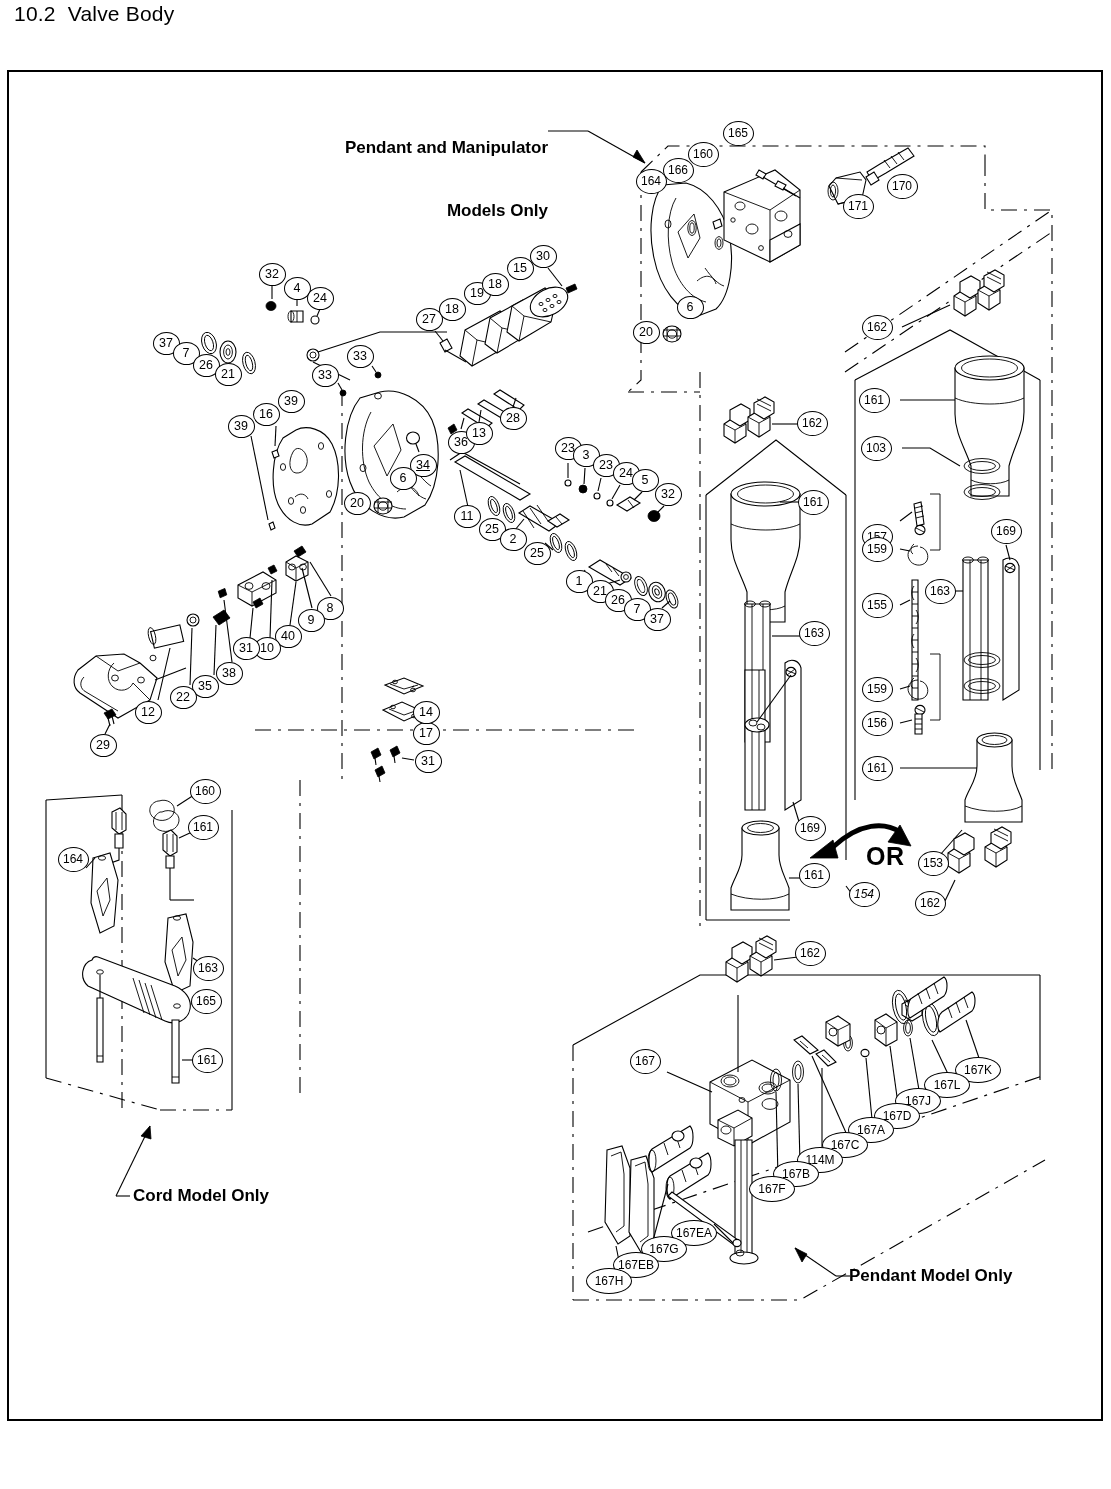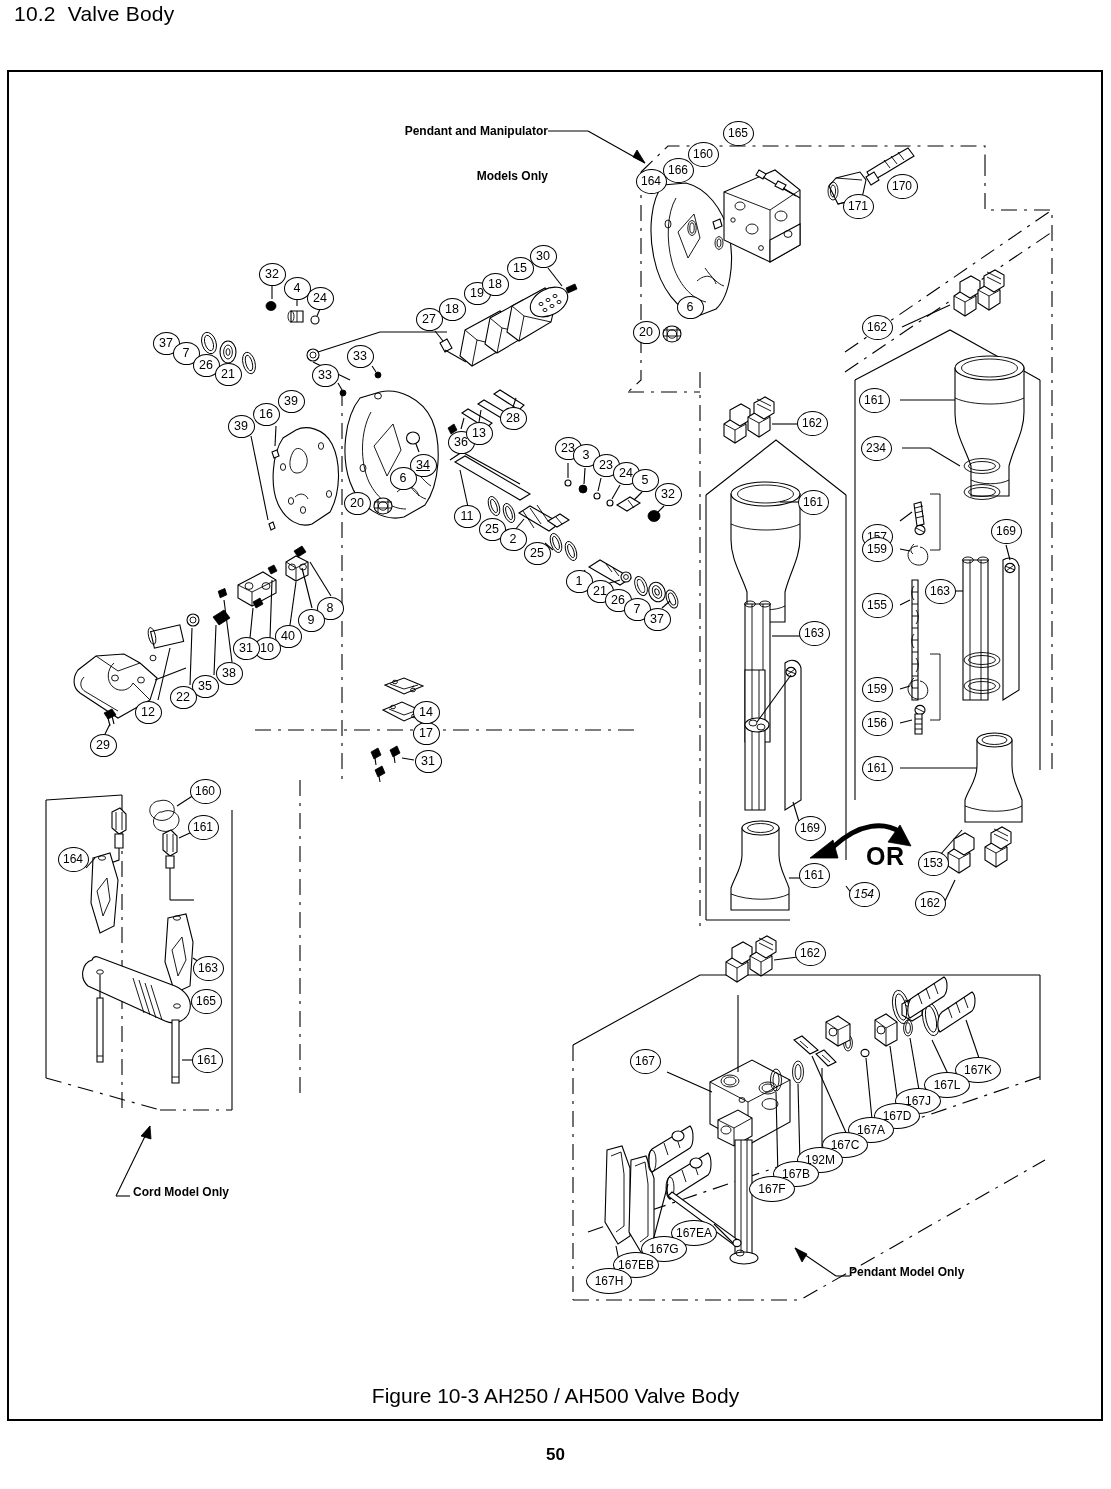--- a/index.html
+++ b/index.html
@@ -26,21 +26,21 @@
     position:absolute;left:0;top:1384px;width:1111px;text-align:center;
     font-size:21px;
   }
   .page-num{
     position:absolute;left:0;top:1445px;width:1111px;text-align:center;
     font-size:17px;font-weight:bold;
   }
 
   
   .callout-note{
-    position:absolute;font-size:12px;font-weight:bold;white-space:pre;
+    position:absolute;font-size:17px;font-weight:bold;white-space:pre;
     line-height:1.25;
   }
   .note-topright{text-align:right;}
   .or-label{
     position:absolute;font-size:25px;font-weight:bold;letter-spacing:.5px;
   }
 
   
   .balloon{
     position:absolute;border:1.4px solid #000;border-radius:50%;
@@ -775,43 +775,41 @@
       <div class="balloon w3" style="left: 190.5px; top: 988.5px;">165</div>
       <div class="balloon w3" style="left: 191.5px; top: 1047.5px;">161</div>
       <div class="balloon w3" style="left: 796.5px; top: 410.5px;">162</div>
       <div class="balloon w3" style="left: 797.5px; top: 489.5px;">161</div>
       <div class="balloon w3" style="left: 798.5px; top: 620.5px;">163</div>
       <div class="balloon w3" style="left: 794.5px; top: 815.5px;">169</div>
       <div class="balloon w3" style="left: 798.5px; top: 862.5px;">161</div>
       <div class="balloon w3" style="left: 848.5px; top: 881.5px; font-style: italic;">154</div>
       <div class="balloon w3" style="left: 861.5px; top: 314.5px;">162</div>
       <div class="balloon w3" style="left: 858.5px; top: 387.5px;">161</div>
-      <div class="balloon w3" style="left: 860.5px; top: 435.5px;">234</div>
+      <div class="balloon w3" style="left: 860.5px; top: 435.5px;">103</div>
       <div class="balloon w3" style="left: 861.5px; top: 524px;">157</div>
       <div class="balloon w3" style="left: 861.5px; top: 536.5px;">159</div>
       <div class="balloon w3" style="left: 861.5px; top: 592.5px;">155</div>
       <div class="balloon w3" style="left: 924.5px; top: 578.5px;">163</div>
       <div class="balloon w3" style="left: 990.5px; top: 518.5px;">169</div>
       <div class="balloon w3" style="left: 861.5px; top: 676.5px;">159</div>
       <div class="balloon w3" style="left: 861.5px; top: 710.5px;">156</div>
       <div class="balloon w3" style="left: 861.5px; top: 755.5px;">161</div>
       <div class="balloon w3" style="left: 917.5px; top: 850.5px;">153</div>
       <div class="balloon w3" style="left: 914.5px; top: 890.5px;">162</div>
       <div class="balloon w3" style="left: 794.5px; top: 940.5px;">162</div>
       <div class="balloon w3" style="left: 629.5px; top: 1048.5px;">167</div>
       <div class="balloon wide" style="left: 955px; top: 1057px;">167K</div>
       <div class="balloon wide" style="left: 924px; top: 1072px;">167L</div>
       <div class="balloon wide" style="left: 895px; top: 1088px;">167J</div>
       <div class="balloon wide" style="left: 874px; top: 1103px;">167D</div>
       <div class="balloon wide" style="left: 848px; top: 1117px;">167A</div>
       <div class="balloon wide" style="left: 822px; top: 1132px;">167C</div>
-      <div class="balloon wide" style="left: 797px; top: 1147px;">192M</div>
+      <div class="balloon wide" style="left: 797px; top: 1147px;">114M</div>
       <div class="balloon wide" style="left: 773px; top: 1161px;">167B</div>
       <div class="balloon wide" style="left: 749px; top: 1176px;">167F</div>
       <div class="balloon wide" style="left: 671px; top: 1220px;">167EA</div>
       <div class="balloon wide" style="left: 641px; top: 1236px;">167G</div>
       <div class="balloon wide" style="left: 613px; top: 1252px;">167EB</div>
       <div class="balloon wide" style="left: 586px; top: 1268px;">167H</div>
     </div>
 
-  <div class="fig-caption">Figure 10-3  AH250 / AH500 Valve Body</div>
-  <div class="page-num">50</div>
 </div>
 
 </body></html>

